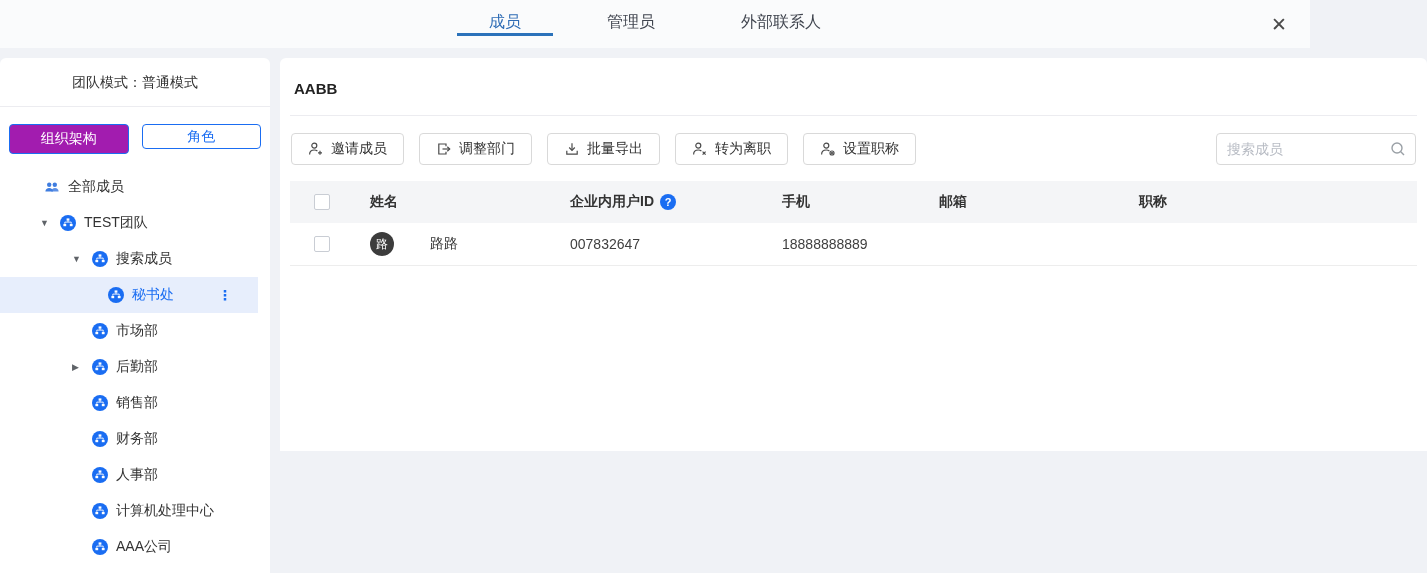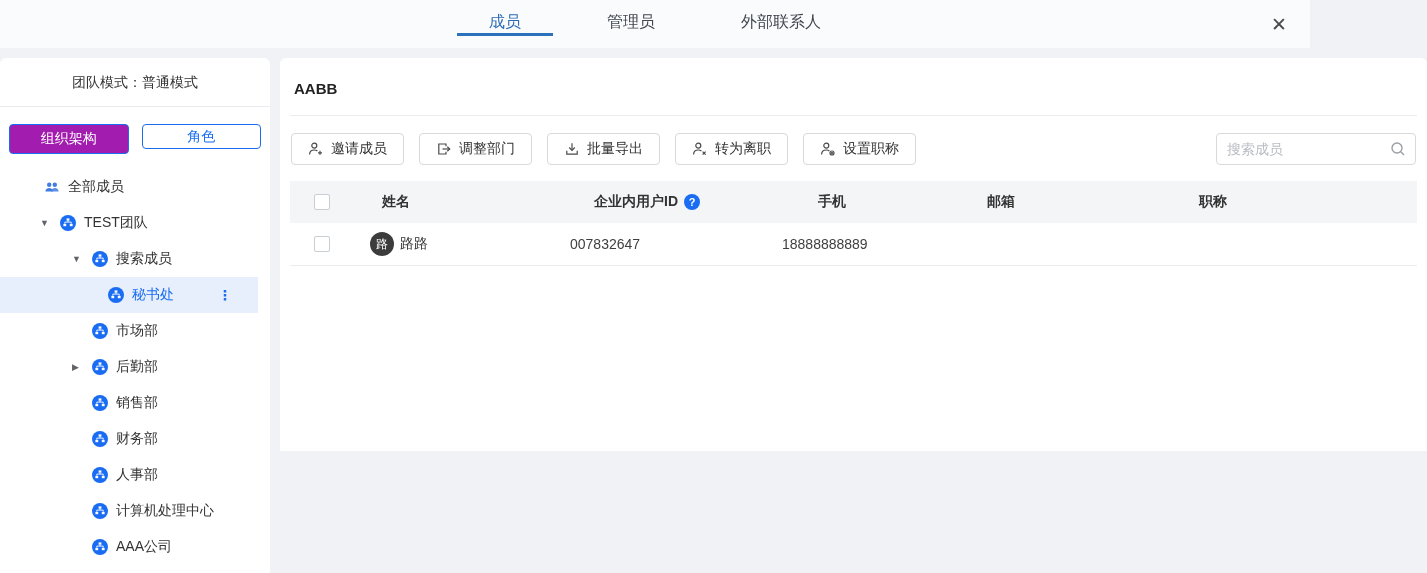--- a/index.html
+++ b/index.html
@@ -59,31 +59,31 @@
   .search-input { width:200px; height:32px; border:1px solid #d9d9d9; border-radius:4px;
     padding:0 32px 0 10px; font-size:14px; color:#333; outline:none;
     font-family:"Liberation Sans","DejaVu Sans",sans-serif; }
   .search-input::placeholder { color:#b8bcc4; }
   .search-ic { position:absolute; right:9px; top:7px; cursor:pointer; }
 
   
   .table { margin-top:16px; }
   .t-row { display:grid; grid-template-columns:56px 200px 212px 157px 200px 1fr;
     align-items:center; padding-left:24px; }
-  .t-head { background:#f4f5f7; height:42px; font-weight:700; color:#333; font-size:14px;gap:12px; }
+  .t-head { background:#f4f5f7; height:42px; font-weight:700; color:#333; font-size:14px; }
   .t-body-row { height:43px; border-bottom:1px solid #ededed; font-size:14px; color:#3f3f3f; }
   .cell { display:flex; align-items:center; gap:6px; }
   .checkbox { width:16px; height:16px; border:1px solid #c9cdd4; border-radius:2px;
     background:#fff; cursor:pointer; flex:none; }
   .help-ic { width:16px; height:16px; border-radius:50%; background:#1a6df2; color:#fff;
     font-size:11px; font-weight:bold; display:inline-flex; align-items:center;
     justify-content:center; cursor:pointer; }
   .avatar { width:24px; height:24px; border-radius:50%; background:#3c3c3c; color:#fff;
     font-size:12px; display:inline-flex; align-items:center; justify-content:center; flex:none; }
-  .name-txt { color:#333; }
+  .name-txt { color:#333;margin-left:30px; }
 </style>
 </head>
 <body>
 
 <div class="topbar">
   <div class="tabs">
     <div class="tab active">成员</div>
     <div class="tab">管理员</div>
     <div class="tab">外部联系人</div>
   </div>

